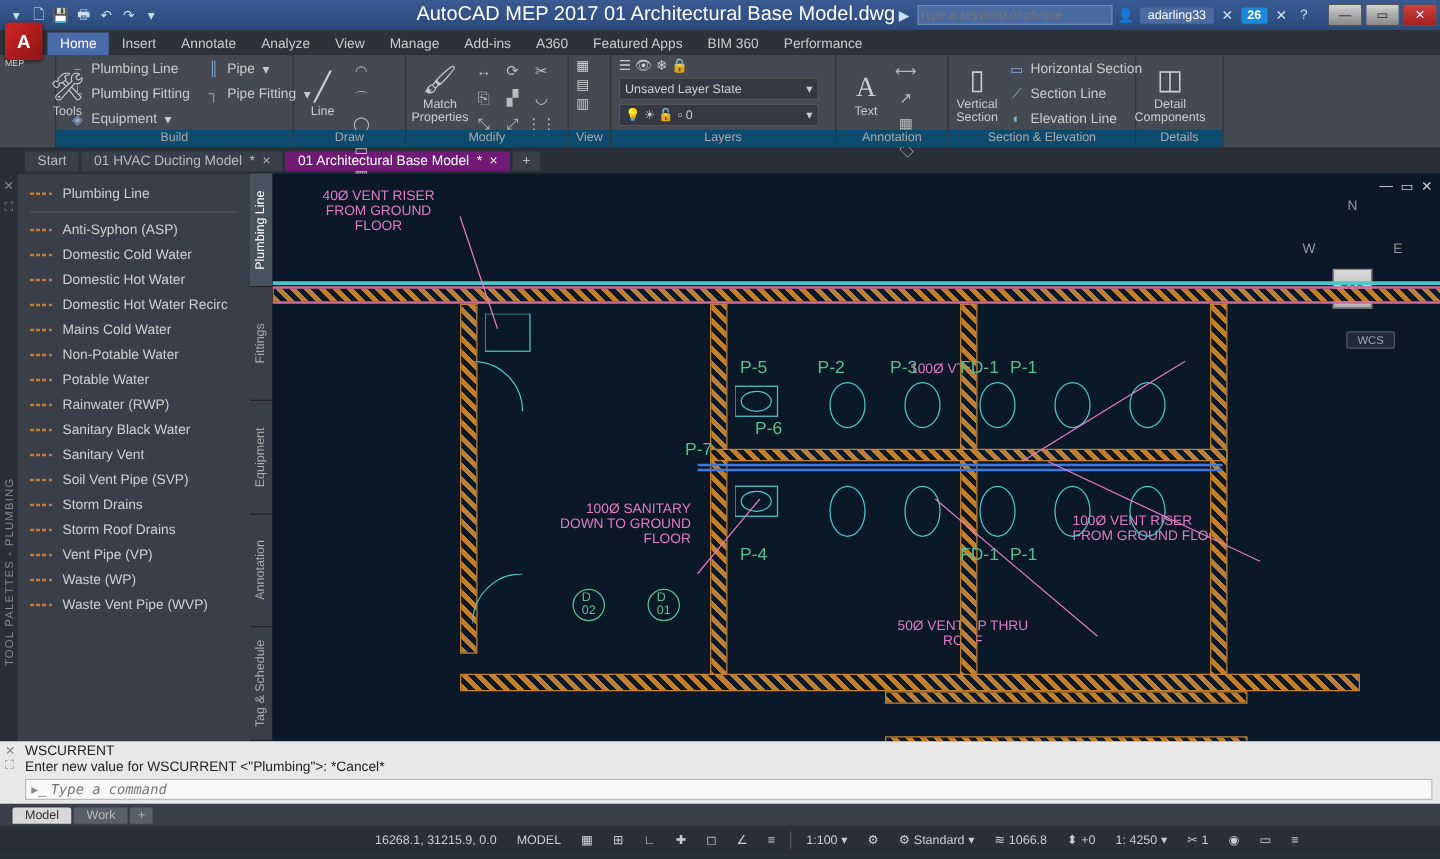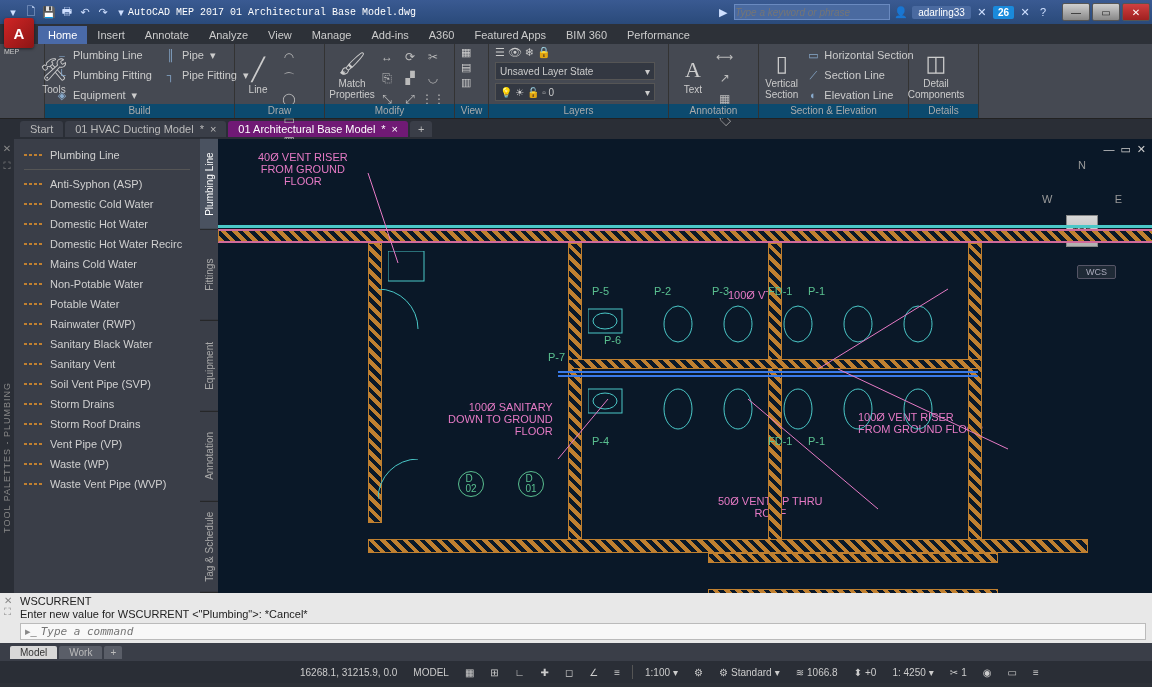--- a/index.html
+++ b/index.html
@@ -1,20 +1,20 @@
 <!DOCTYPE html>
 <html><head>
 <meta charset="utf-8">
 <style>
 * { margin:0; padding:0; box-sizing:border-box; font-family:"Segoe UI",Arial,sans-serif; }
 body { width:1152px; height:687px; background:#2d3138; overflow:hidden; font-size:11px; color:#ccc; }
 .window-chrome { height:24px; background:linear-gradient(#3a5a92,#2a4a7a); display:flex; align-items:center; }
 .chrome-left { display:flex; align-items:center; gap:4px; padding-left:6px; }
 .chrome-icon { width:14px; height:14px; display:inline-flex; align-items:center; justify-content:center; color:#cfe0ff; font-size:11px; }
-.chrome-title { flex:1; text-align:left; color:#fff; font-size:10px;font-family:Liberation Mono, monospace; }
+.chrome-title { flex:1; text-align:right; color:#fff; font-size:16px; }
 .chrome-right { display:flex; align-items:center; gap:4px; padding-right:2px; }
 .chrome-search { width:156px; height:16px; background:#4a6aa0; border:1px solid #6a8ac0; color:#aac; font-size:10px; padding:0 0; font-style:italic; }
 .user-chip { background:#4a6aa0; color:#fff; padding:1px 6px; border-radius:2px; font-size:10px; }
 .notif-badge { background:#1a8adb; color:#fff; padding:1px 5px; border-radius:2px; font-size:10px; font-weight:bold; }
 .winbtns { display:flex; margin-left:6px; }
 .winbtn { width:28px; height:18px; background:linear-gradient(#d0d0d0,#888); border:1px solid #555; border-radius:2px; display:flex; align-items:center; justify-content:center; font-size:10px; color:#222; margin-left:2px; }
 .winbtn.close { background:linear-gradient(#d04040,#a02020); color:#fff; }
 .ribbon-tabs { height:20px; background:#2d3138; display:flex; align-items:flex-end; padding-left:38px; }
 .app-menu { position:absolute; left:4px; top:18px; width:30px; height:30px; background:linear-gradient(135deg,#d02525,#8c1515); border-radius:3px; display:flex; align-items:center; justify-content:center; color:#fff; font-size:15px; font-weight:bold; z-index:20; box-shadow:0 1px 3px rgba(0,0,0,.5);}
 .app-menu-sub{position:absolute;left:4px;top:48px;font-size:7px;color:#ccc;z-index:20;}
@@ -50,21 +50,21 @@
 .canvas-ctrls{position:absolute;top:4px;right:6px;display:flex;gap:6px;color:#ccc;font-size:11px;}
 .viewcube{position:absolute;top:20px;right:30px;width:80px;height:80px;}
 .vc-n{position:absolute;top:0;left:50%;transform:translateX(-50%);color:#999;font-size:11px;}
 .vc-e{position:absolute;right:0;top:50%;transform:translateY(-50%);color:#999;font-size:11px;}
 .vc-w{position:absolute;left:0;top:50%;transform:translateY(-50%);color:#999;font-size:11px;}
 .vc-top{position:absolute;top:24px;left:24px;width:32px;height:32px;background:linear-gradient(#d8d8d8,#b0b0b0);border:1px solid #888;display:flex;align-items:center;justify-content:center;font-size:9px;color:#333;margin-top:32px;}
 .wcs-label{position:absolute;top:126px;right:36px;background:rgba(40,50,60,.7);border:1px solid #556;padding:1px 8px;font-size:9px;color:#aab;border-radius:2px;}
 .anno { position:absolute; color:#e67ac5; font-size:11px; white-space:nowrap; text-align:center; }
 .floorplan{position:absolute;left:150px;top:90px;width:720px;height:320px;}
 .wall{position:absolute;background:repeating-linear-gradient(45deg,#c08030 0 4px,#0a1828 4px 8px);border:1px solid #c08030;}
-.pipe-label{position:absolute;color:#5ac090;font-size:11px;}
+.pipe-label{position:absolute;color:#5ac090;font-size:14px;}
 .circ-num{position:absolute;width:26px;height:26px;border:1px solid #5ac090;border-radius:50%;color:#5ac090;font-size:10px;display:flex;align-items:center;justify-content:center;}
 .cmdline { height:50px; background:#e8e8e8; color:#222; font-family:Consolas,monospace; font-size:11px; padding:2px 6px; position:relative;}
 .cmdline .hist{line-height:13px;}
 .cmd-input{display:flex;align-items:center;background:#f8f8f8;border:1px solid #bbb;margin-top:2px;padding:1px 4px;}
 .cmd-input input{flex:1;border:none;background:transparent;font-family:Consolas,monospace;font-size:11px;font-style:italic;color:#888;outline:none;}
 .cmd-handle{position:absolute;left:4px;top:2px;color:#888;font-size:10px;}
 .model-tabs{height:18px;background:#3a3e48;display:flex;align-items:center;padding-left:10px;gap:2px;}
 .mtab{padding:1px 10px;background:#d8d8d8;color:#333;font-size:10px;border-radius:2px 2px 0 0;}
 .mtab.inactive{background:#5a5e68;color:#bbb;}
 .statusbar{height:22px;background:#2a2e36;display:flex;align-items:center;color:#ccc;font-size:10px;padding:0 8px;gap:8px;}

